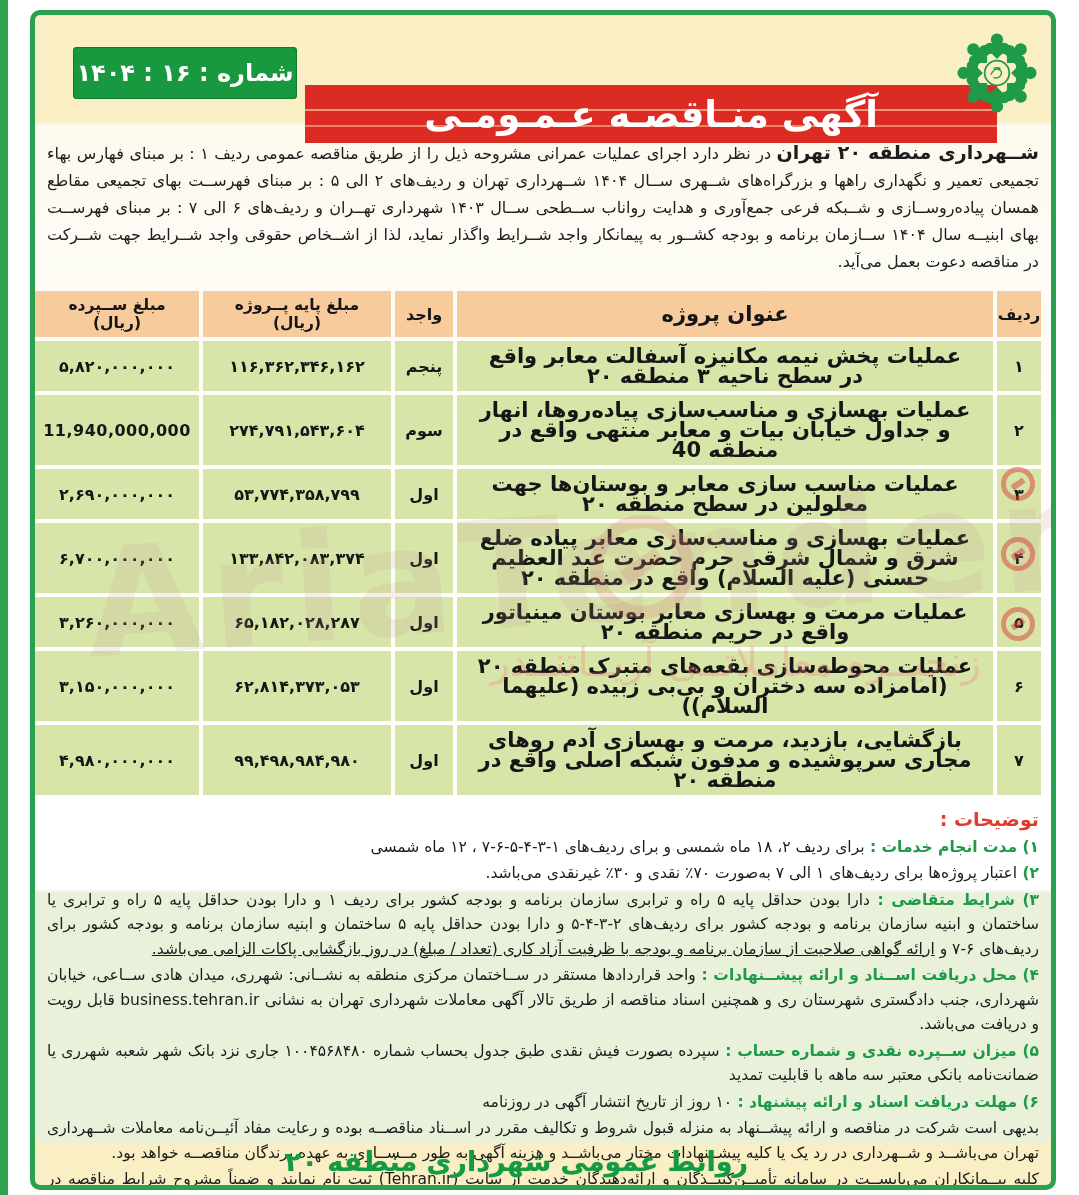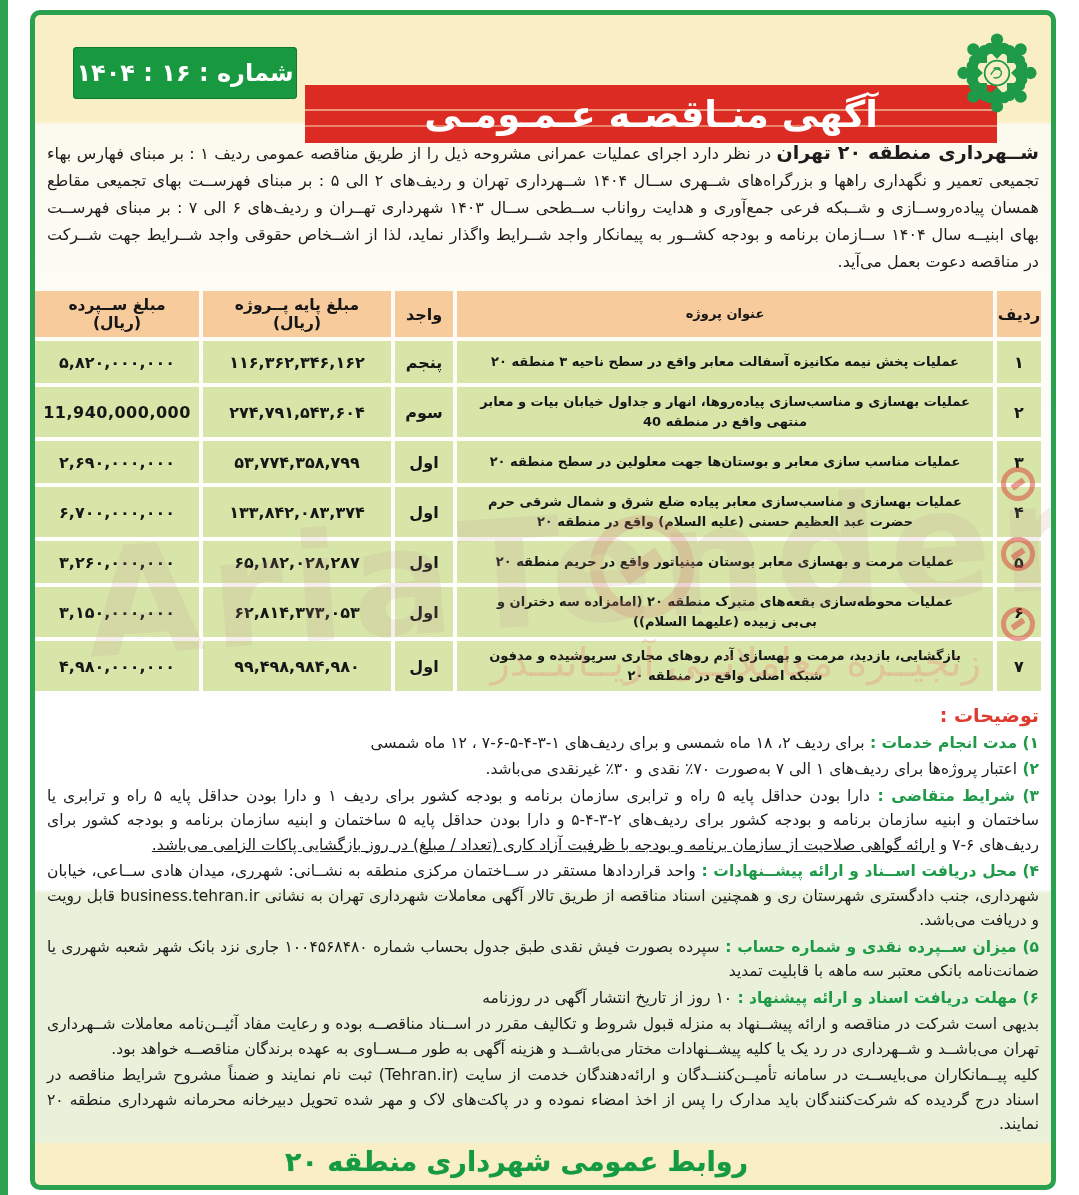--- a/index.html
+++ b/index.html
@@ -55,21 +55,21 @@
   .trow{
     display:grid;grid-template-columns:44px 536px 58px 188px 164px;column-gap:4px;
     margin-bottom:4px;
   }
   .cell{
     display:flex;align-items:center;justify-content:center;text-align:center;
     padding:5px 20px;box-sizing:border-box;color:#161616;
   }
   .thead .cell{background:#F8CB9C;font-weight:bold;font-size:15.5px;min-height:44px;}
   .tbody .cell{background:#D8E5A8;font-weight:bold;min-height:42px;}
-  .cell.c-title{font-size:13px;line-height:20px;}
+  .cell.c-title{font-size:21px;line-height:20px;}
   .cell.c-num{font-size:16px;letter-spacing:.5px;direction:ltr;}
   .cell.c-round,.cell.c-rowno{font-size:16px;}
 
   
   .notes{direction:rtl;text-align:justify;color:#1c1c1c;font-size:15.5px;line-height:24.5px;padding:6px 4px 0 4px;}
   .notes-heading{color:#E03A2F;font-weight:bold;font-size:19px;margin:2px 0 3px 0;}
   .note{margin:0 0 2px 0;}
   .note .num,.note .label{color:#1E9A48;font-weight:bold;}
   .note .ul{text-decoration:underline;}
 

